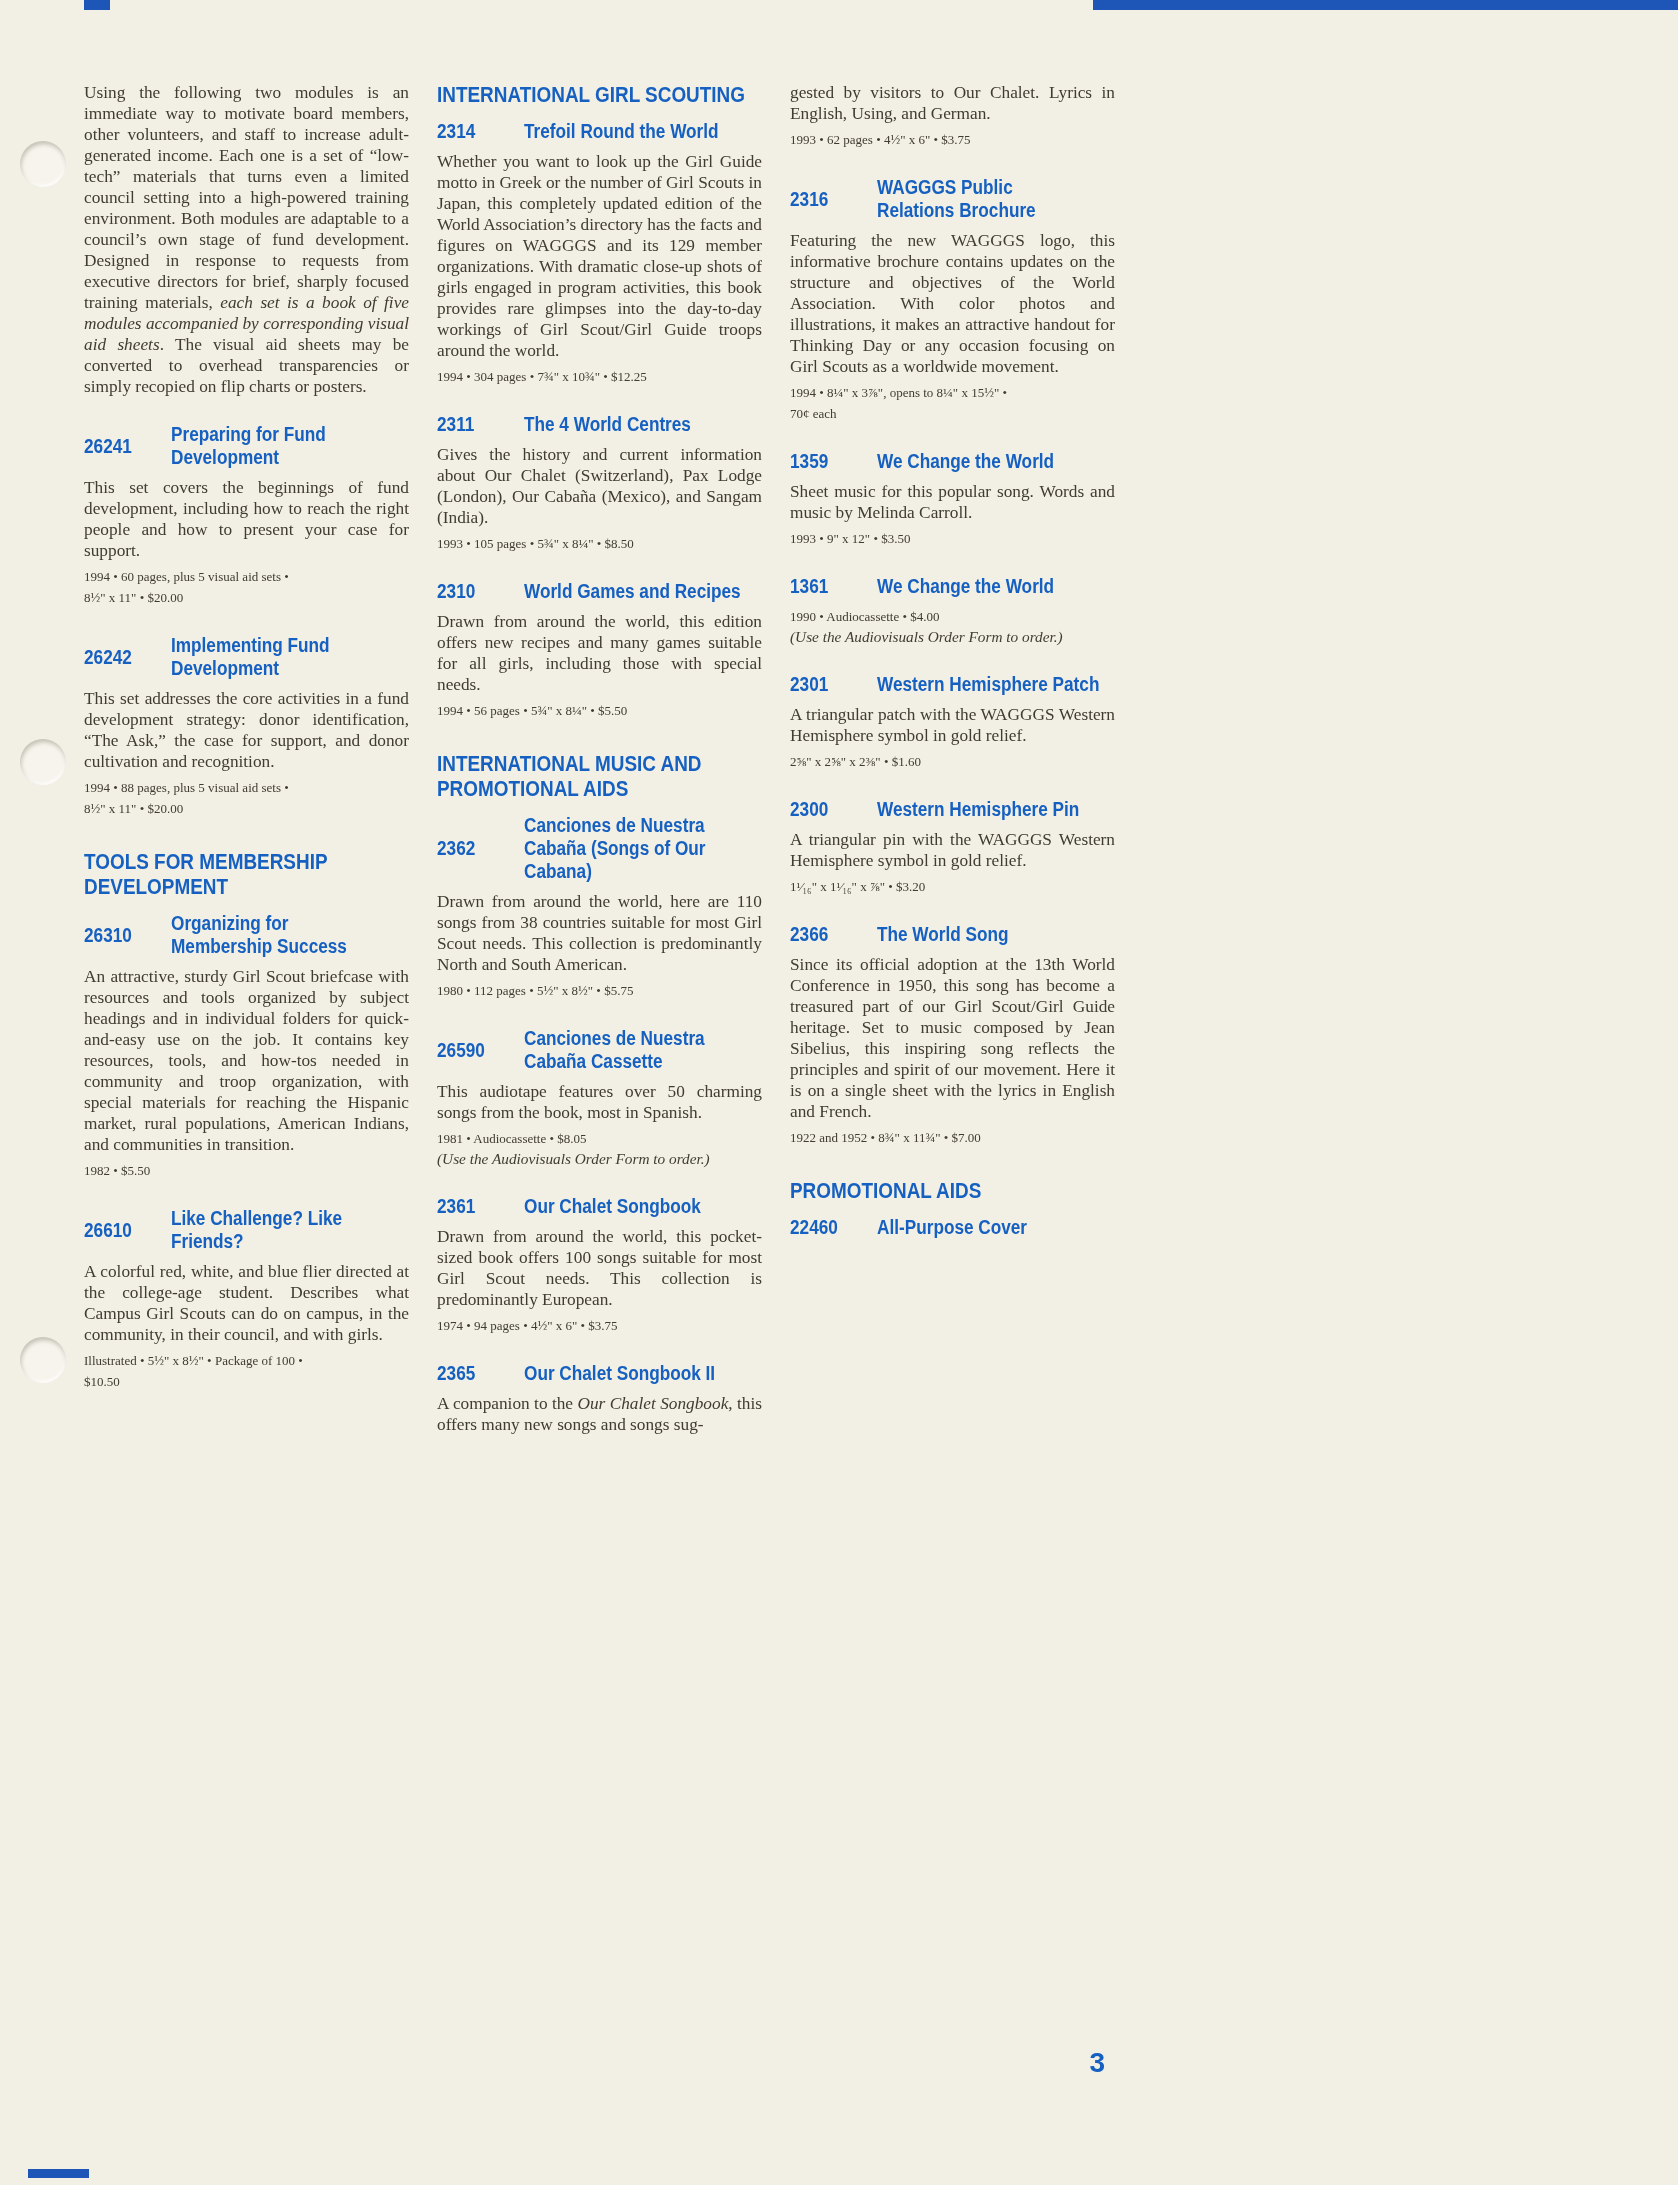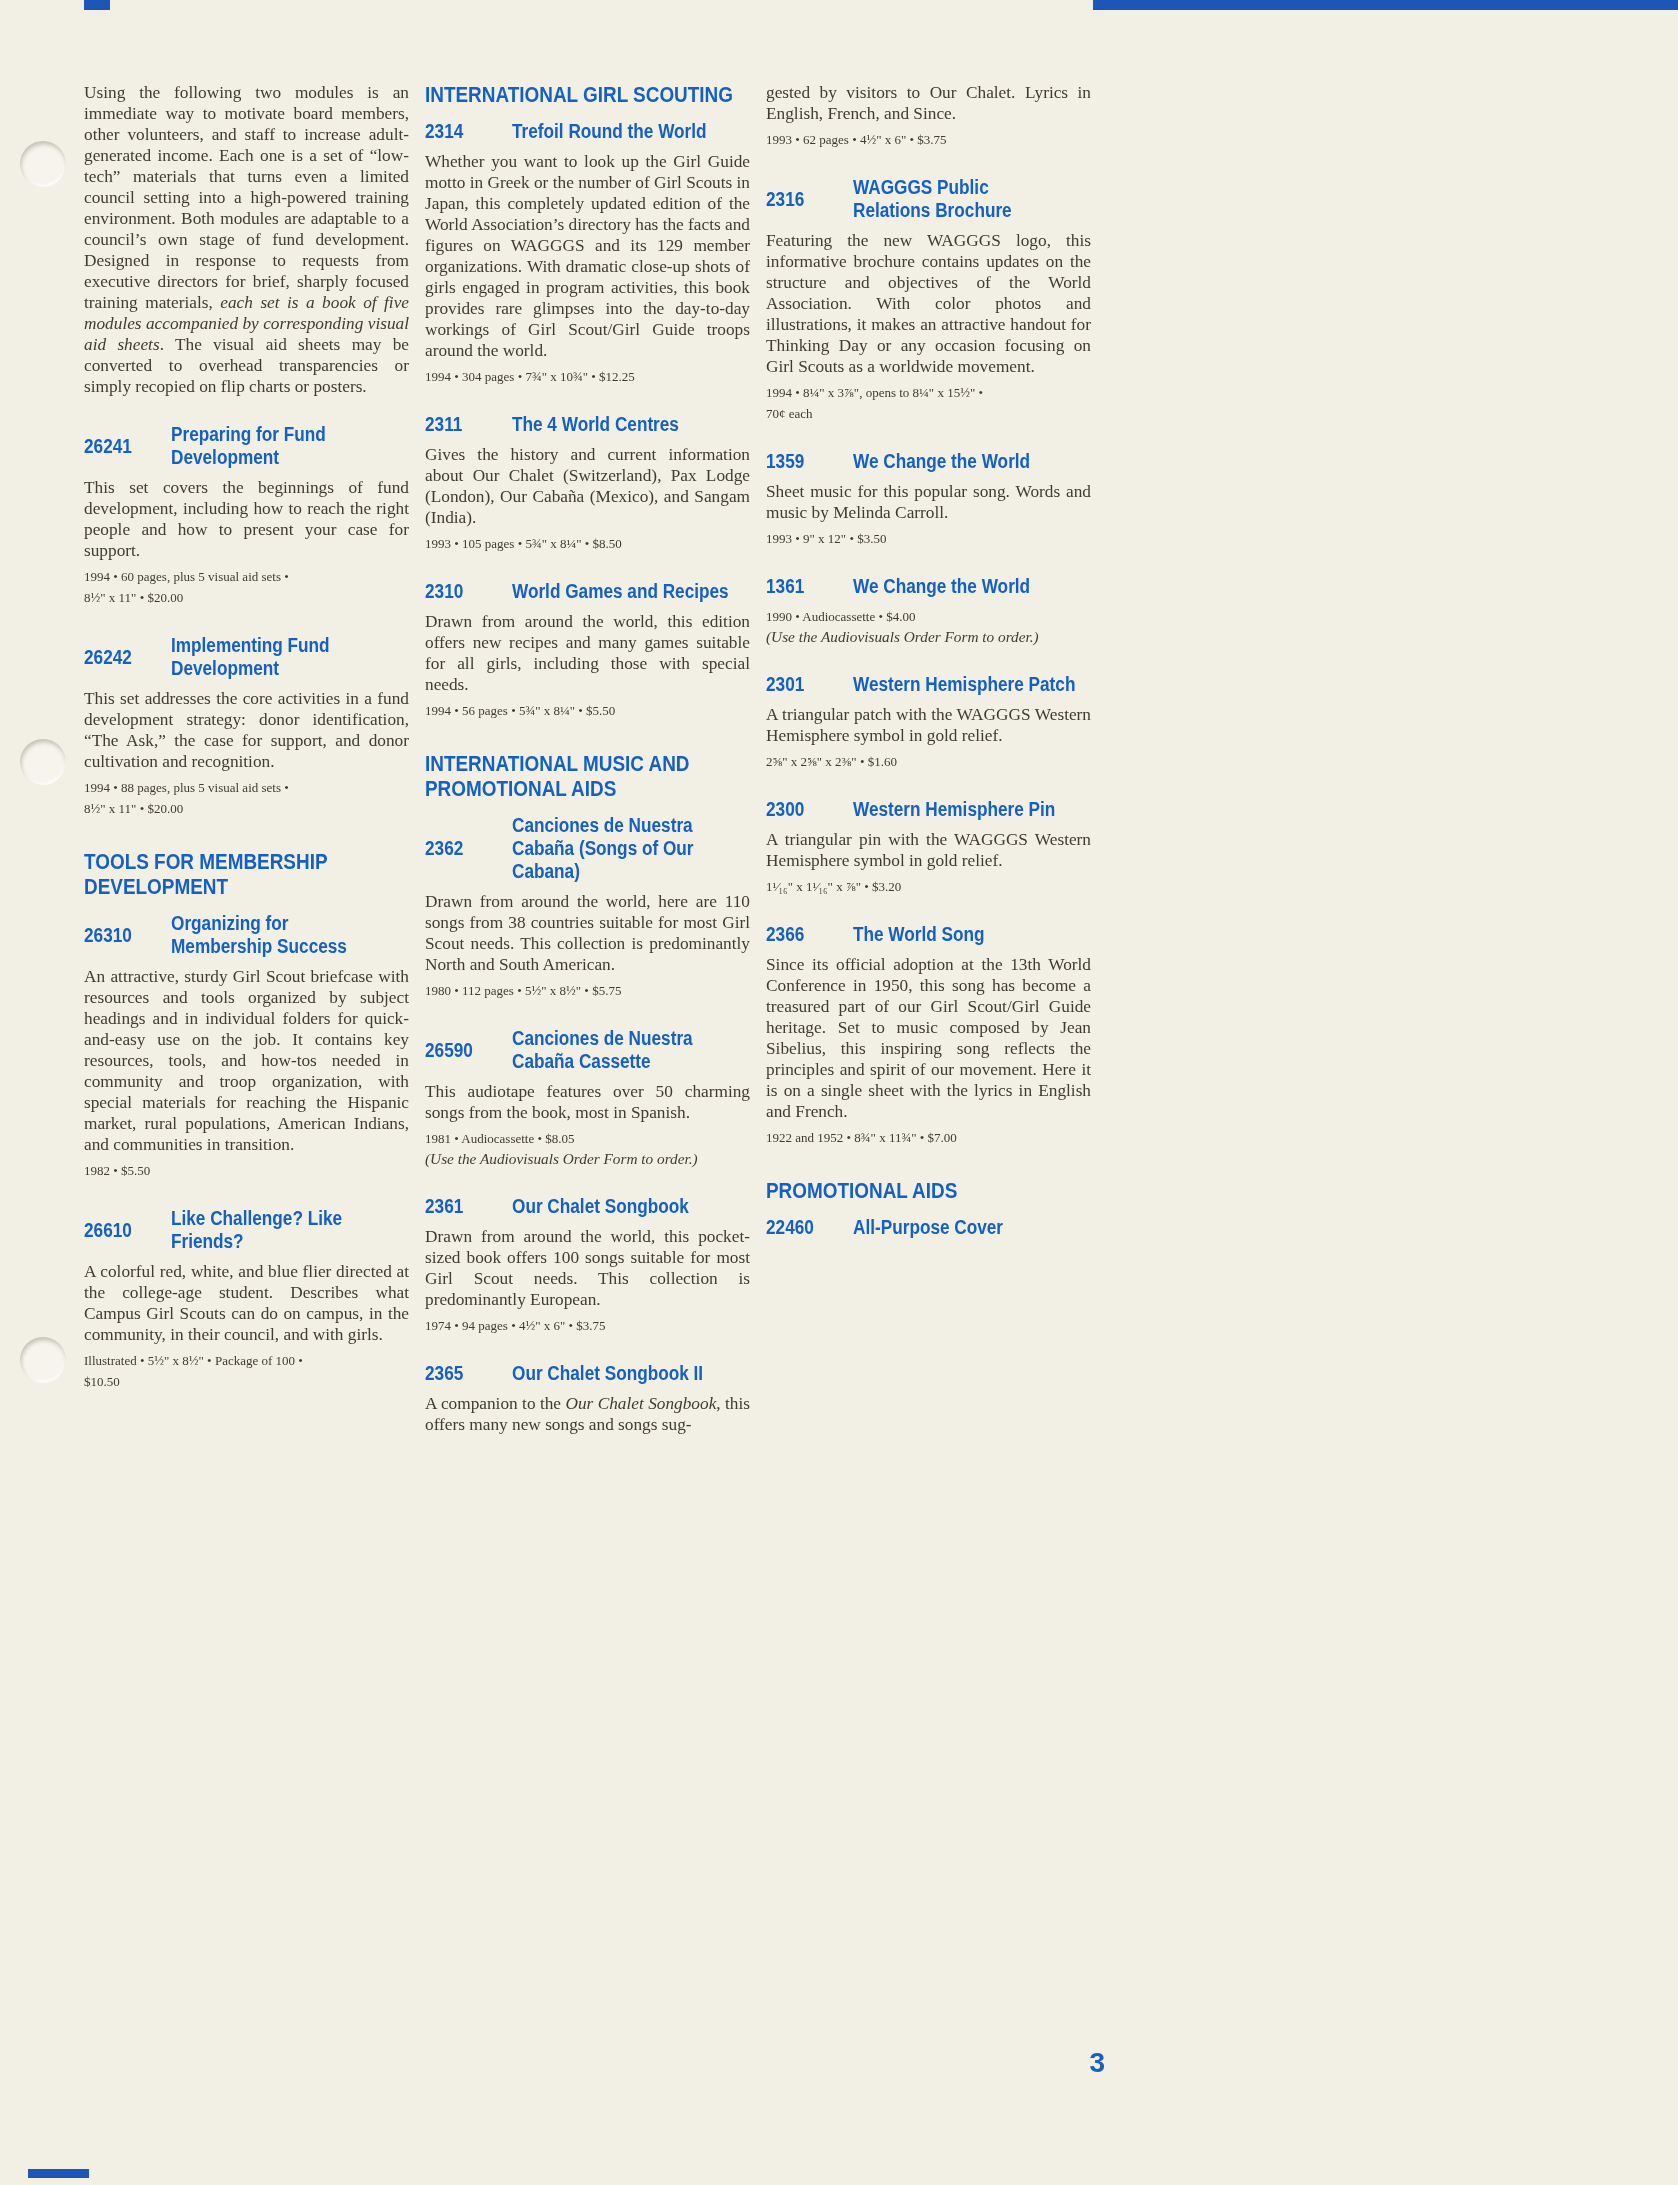--- a/index.html
+++ b/index.html
@@ -19,21 +19,21 @@
   .bar-top-left{left:84px;top:0;width:26px;height:10px;}
   .bar-top-right{left:1093px;top:0;width:585px;height:10px;}
   .bar-bottom-left{left:28px;top:2169px;width:61px;height:9px;}
   .hole{
     position:absolute;left:20px;width:46px;height:46px;border-radius:50%;
     background:#f6f4ec;
     box-shadow:inset 1px 3px 4px rgba(120,114,98,.40), inset -1px -2px 3px rgba(255,255,255,.9);
   }
   .hole-1{top:141px;} .hole-2{top:739px;} .hole-3{top:1337px;}
 
-  .columns{position:absolute;left:84px;top:82px;display:flex;gap:16px;width:1022px;}
+  .columns{position:absolute;left:84px;top:82px;display:flex;gap:28px;width:1022px;}
   .column{flex:0 0 325px;width:325px;}
 
   .body-text{
     font-size:17.3px;line-height:21px;text-align:justify;
     -webkit-hyphens:auto;hyphens:auto;
   }
   .it{font-style:italic;}
 
   .section-heading{
     font-family:"Liberation Sans","DejaVu Sans",sans-serif;font-weight:bold;
@@ -202,21 +202,21 @@
         <div class="item">
           <div class="item-heading">
             <span class="item-number condensed">2365</span>
             <span class="item-title condensed">Our Chalet Songbook II</span>
           </div>
           <div class="body-text"><span>A companion to the </span><span class="it">Our Chalet Songbook</span><span>, this offers many new songs and songs sug-</span></div>
         </div>
       </div>
       <div class="column">
         <div class="para-block">
-          <div class="body-text"><span>gested by visitors to Our Chalet. Lyrics in English, French, and Since.</span></div>
+          <div class="body-text"><span>gested by visitors to Our Chalet. Lyrics in English, Using, and German.</span></div>
           <div class="item-specs">
             <div class="specs-line">1993 • 62 pages • 4½" x 6" • $3.75</div>
           </div>
         </div>
         <div class="item">
           <div class="item-heading">
             <span class="item-number condensed">2316</span>
             <span class="item-title condensed">WAGGGS Public
 Relations Brochure</span>
           </div>

